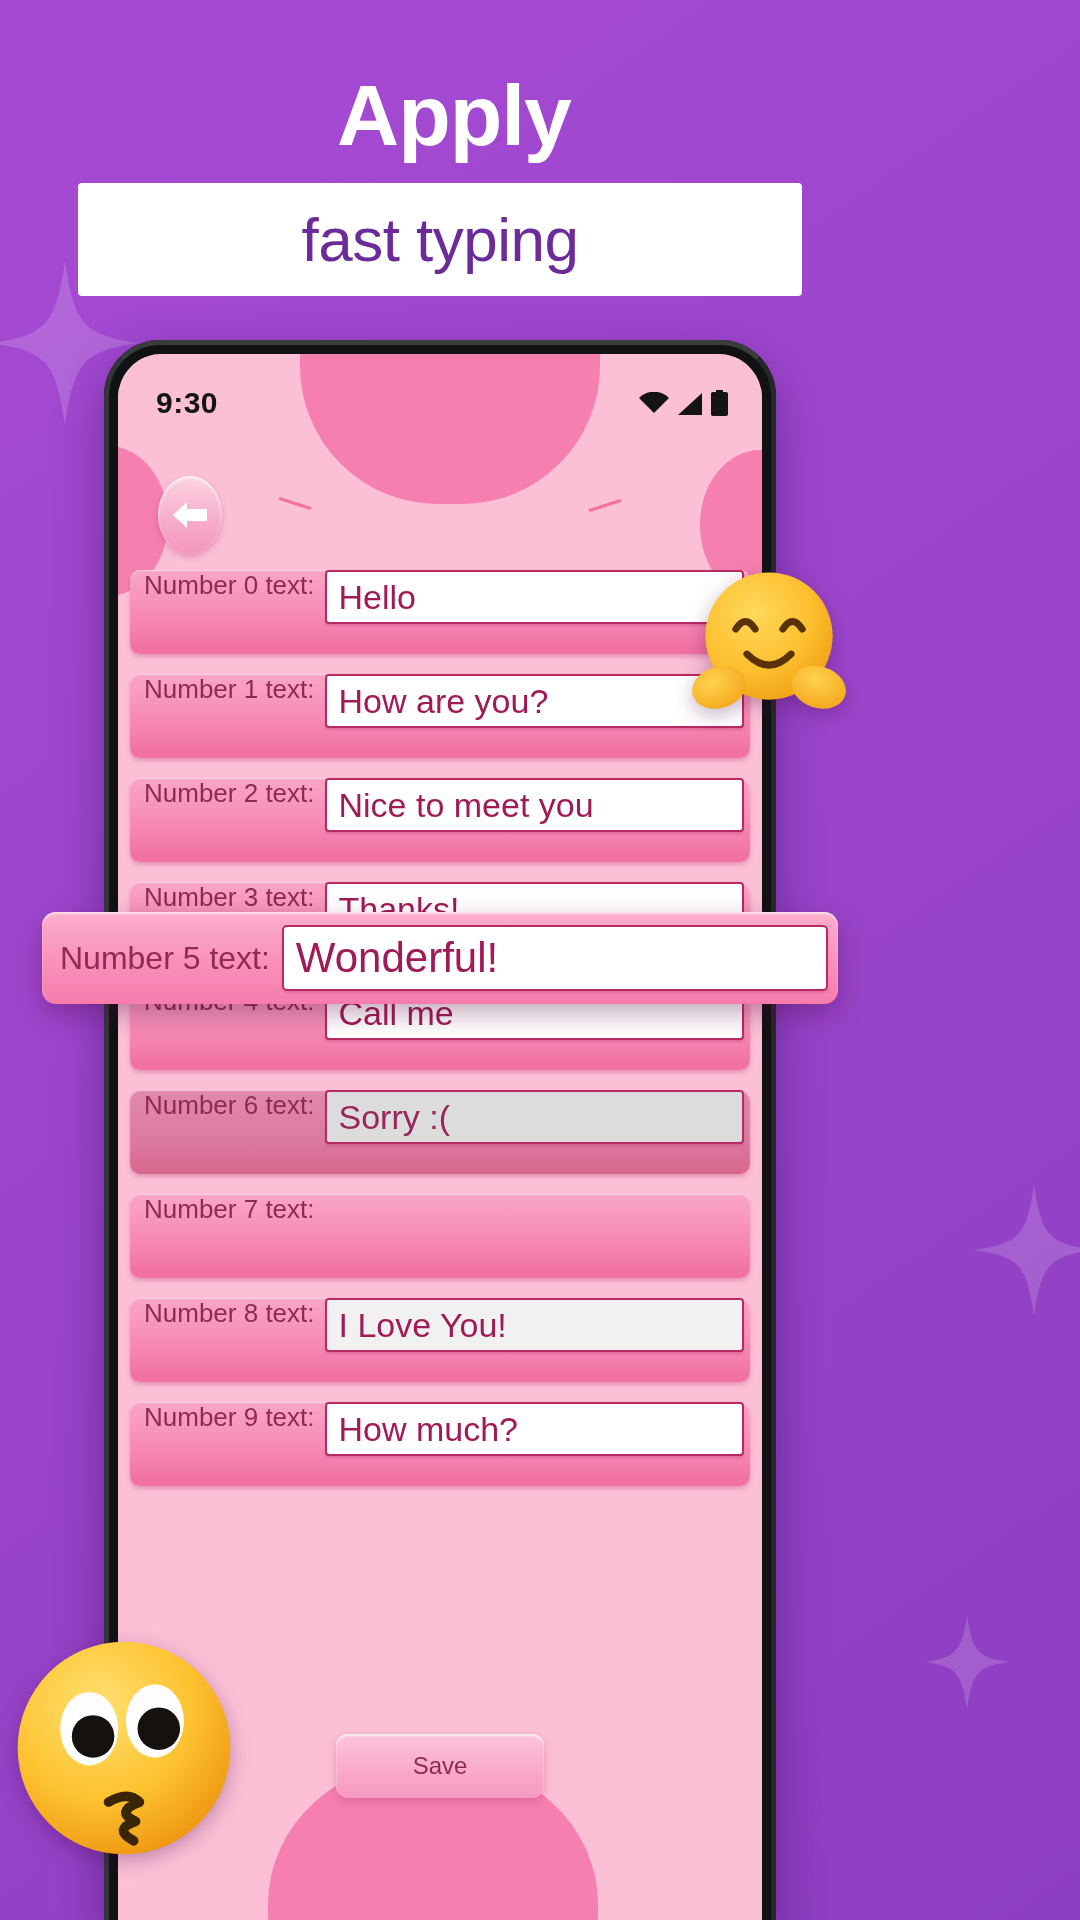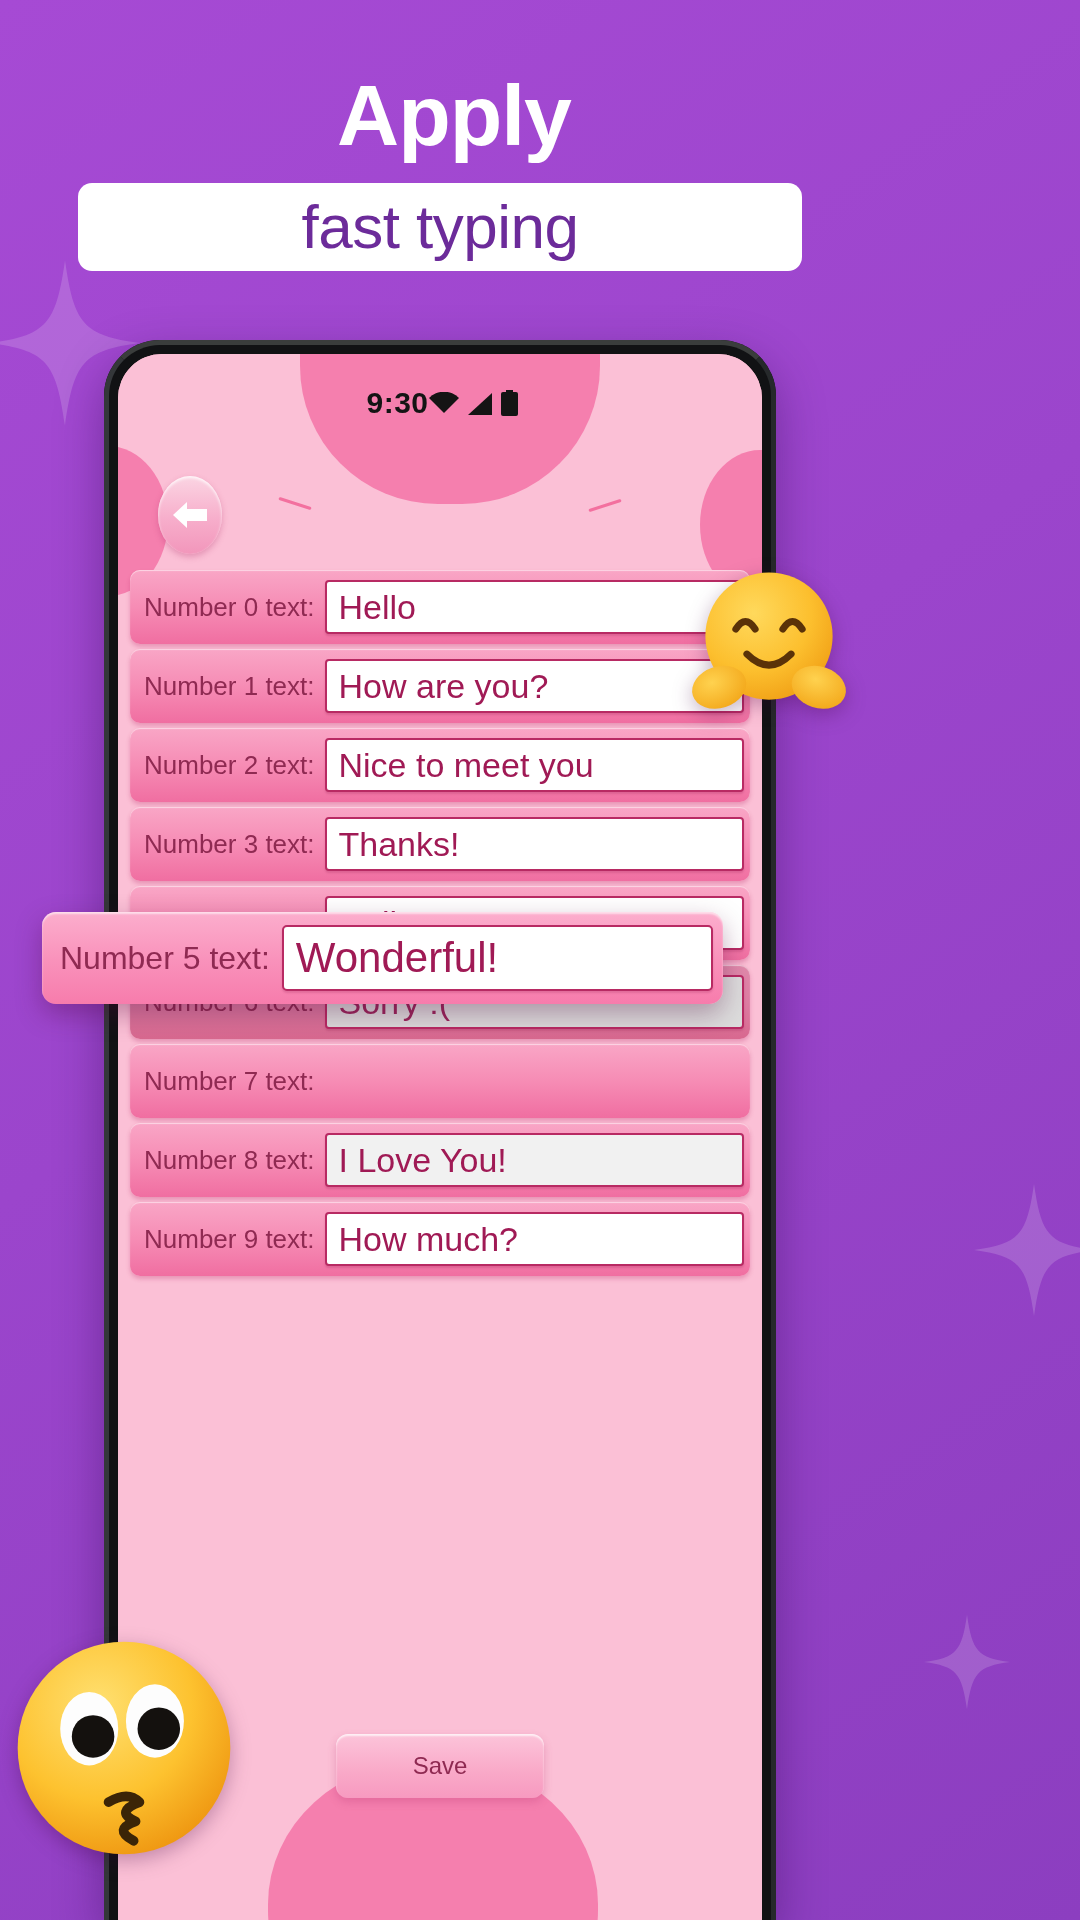--- a/index.html
+++ b/index.html
@@ -26,23 +26,23 @@
     position: absolute; top: 72px; left: 0; width: 908px;
     text-align: center;
     color: #ffffff;
     font-size: 86px;
     font-weight: bold;
     letter-spacing: -1px;
     line-height: 1;
   }
   .subbanner {
     position: absolute; top: 183px; left: 78px;
-    width: 724px; height: 88px;
+    width: 724px; height: 113px;
     background: #ffffff;
-    border-radius: 14px;
+    border-radius: 4px;
     display: flex; align-items: center; justify-content: center;
   }
   .subbanner span {
     color: #6c2b9a;
     font-size: 62px;
     line-height: 1;
     letter-spacing: -0.5px;
   }
 
   
@@ -86,21 +86,21 @@
   .wp-side-r { right: -58px; top: 96px; width: 120px; height: 150px; border-radius: 50% 40% 40% 50%; }
   .wp-bot-head {
     left: 150px; bottom: -140px; width: 330px; height: 300px;
     border-radius: 48% 48% 50% 50%;
   }
   .whisker { position: absolute; background: #f3709f; height: 3px; border-radius: 2px; }
 
   
   .statusbar {
     position: absolute; top: 0; left: 0; right: 0; height: 78px;
-    display: flex; align-items: center; justify-content: center;
+    display: flex; align-items: center; justify-content: space-between;
     padding: 20px 34px 0 38px;
     z-index: 6;
   }
   .clock { color: #141414; font-size: 30px; font-weight: 600; letter-spacing: .5px; }
   .status-icons { display: flex; align-items: flex-end; gap: 7px; }
   .status-icons svg { display: block; }
 
   
   .backbtn {
     position: absolute; left: 40px; top: 122px;
@@ -112,23 +112,23 @@
     z-index: 6;
   }
 
   
   .formlist {
     position: absolute; left: 12px; right: 12px; top: 216px;
     z-index: 4;
   }
   .row {
     position: relative;
-    display: flex; align-items: center;
-    height: 74px;
-    margin-bottom: 5px;
+    display: flex; 
+    height: 84px;
+    margin-bottom: 20px;
     padding: 0 6px 0 14px;
     background: linear-gradient(180deg, #f9a6c6 0%, #f68bb4 52%, #f06ea1 100%);
     border-radius: 10px;
     box-shadow: 0 3px 4px rgba(190,50,110,.3), inset 0 1px 1px rgba(255,255,255,.55);
   }
   .row-label {
     color: #8f2a52;
     font-size: 26px;
     white-space: nowrap;
     padding-right: 10px;
@@ -149,21 +149,21 @@
     white-space: nowrap;
   }
   .row.dim { background: linear-gradient(180deg, #e08aab 0%, #dd7ca2 52%, #d8688f 100%); }
   .row.dim .row-input { background: #dcdcdc; color: #99265a; }
   .row.dim2 .row-input { background: #f1f1f1; }
 
   
   .row-hero {
     position: absolute;
     left: 42px; top: 912px;
-    width: 681px; height: 92px;
+    width: 796px; height: 92px;
     display: flex; align-items: center;
     padding: 0 10px 0 18px;
     background: linear-gradient(180deg, #fcaecd 0%, #f992bb 52%, #f77cac 100%);
     border-radius: 14px;
     box-shadow: 0 10px 26px rgba(80,10,60,.34), inset 0 2px 2px rgba(255,255,255,.6);
     z-index: 20;
     justify-content: center;
   }
   .row-hero .row-label { font-size: 32px; padding-right: 12px; }
   .row-hero .row-input {

